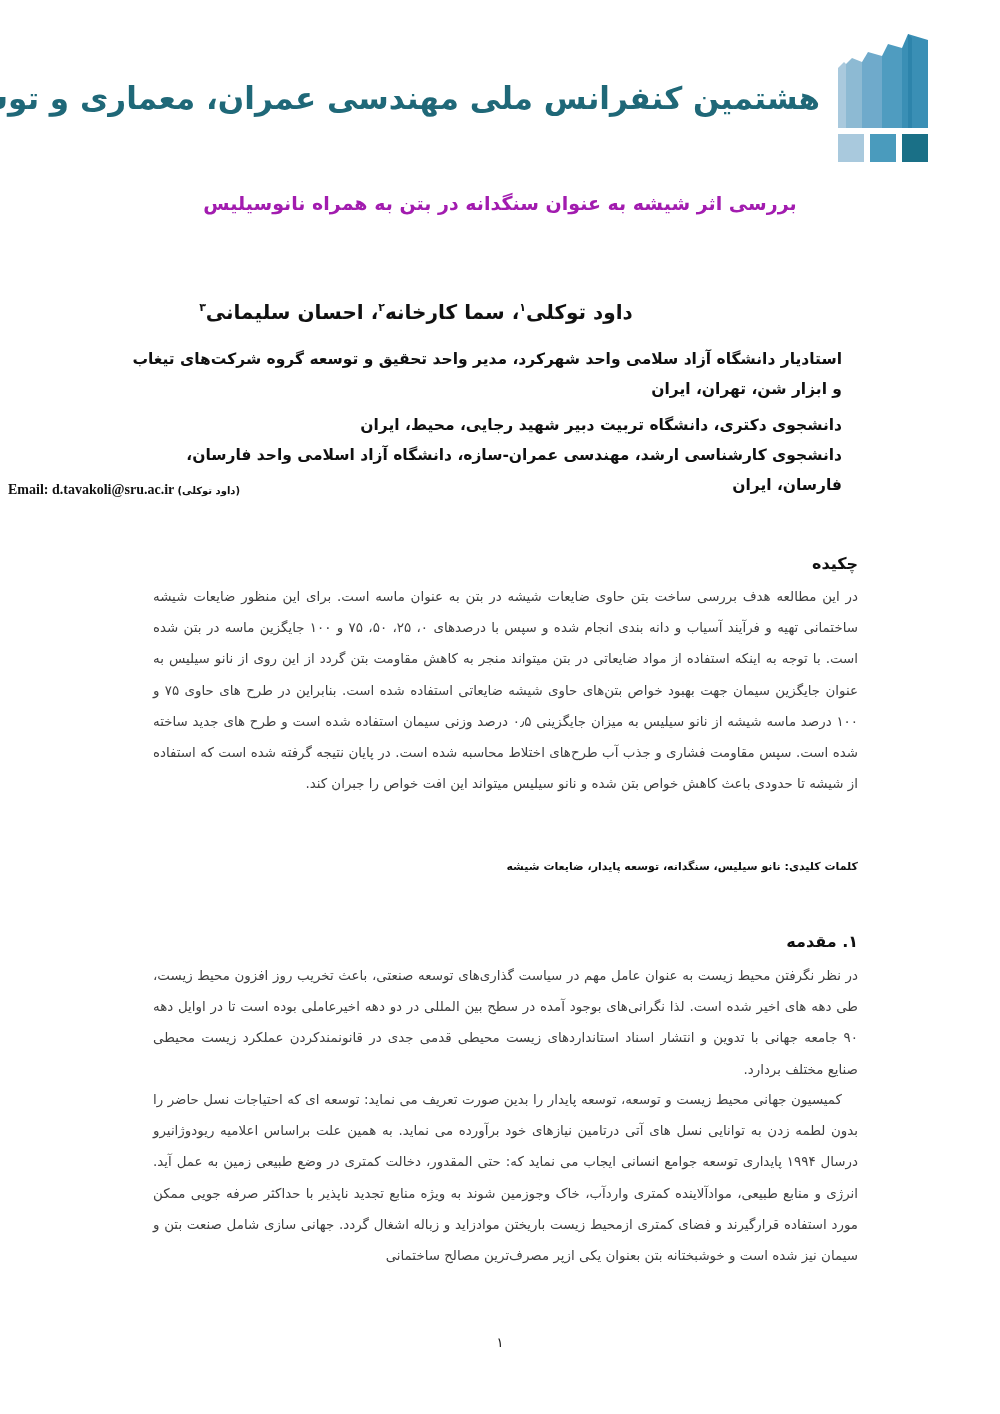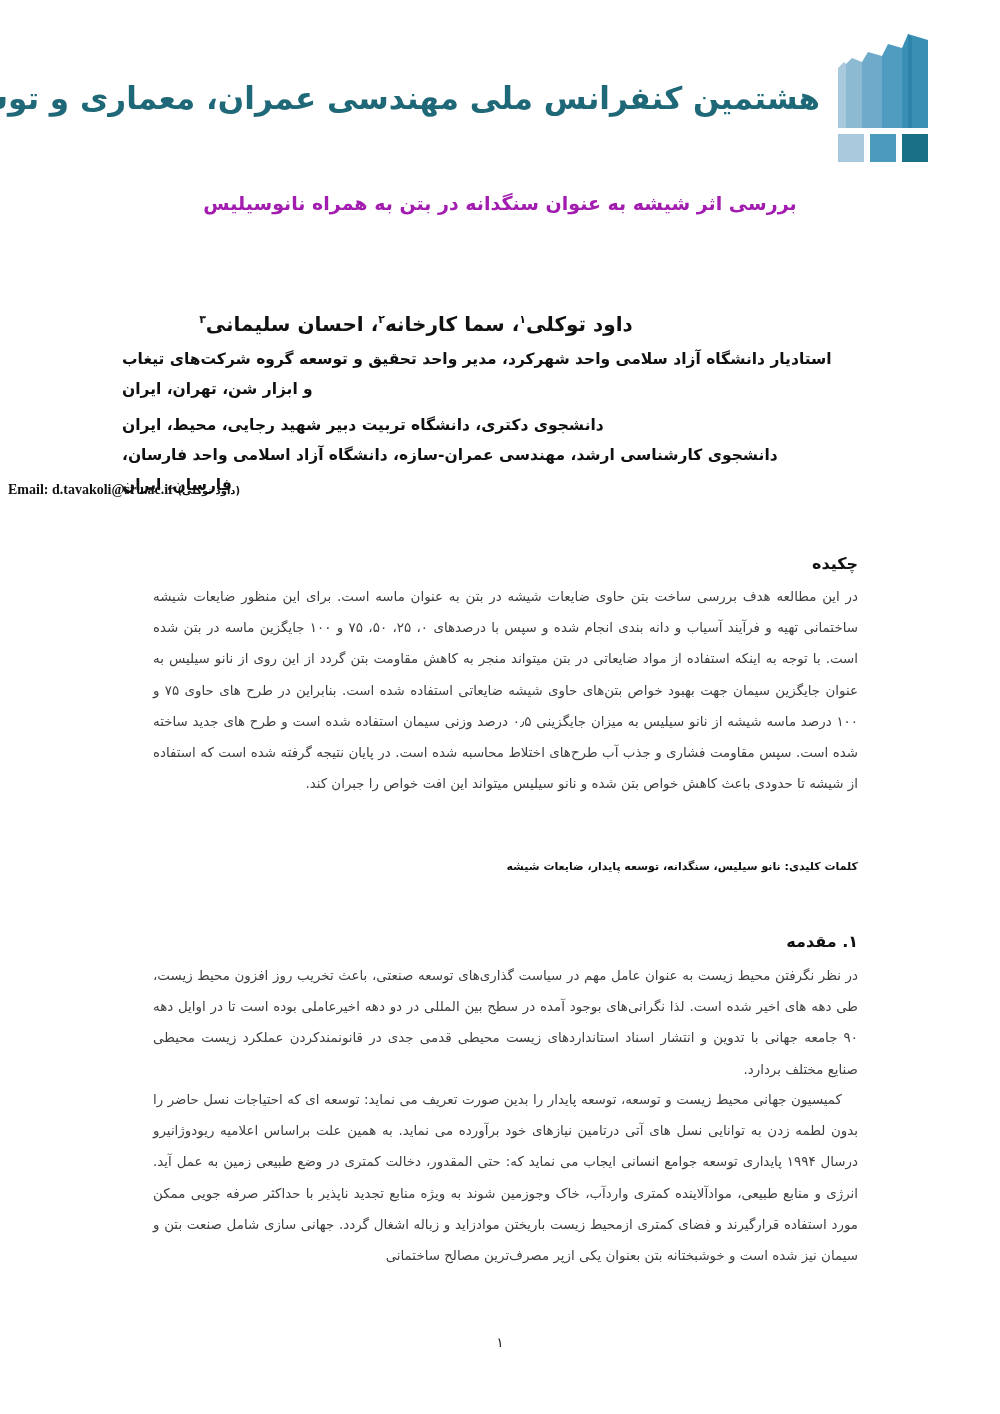--- a/index.html
+++ b/index.html
@@ -14,27 +14,27 @@
       font-family: "DejaVu Sans", sans-serif; font-weight: bold;
       font-size: 31px; color: #1f6878; letter-spacing: -0.5px; white-space: nowrap;
     }
     .logo { position: absolute; left: 832px; top: 28px; width: 100px; height: 140px; }
     .paper-title {
       position: absolute; left: 0; width: 1000px; top: 192px;
       text-align: center; direction: rtl;
       font-weight: bold; font-size: 19px; color: #a21caf;
     }
     .authors {
-      position: absolute; left: 0; width: 832px; top: 312px;
+      position: absolute; left: 0; width: 832px; top: 300px;
       text-align: center; direction: rtl; font-weight: bold; font-size: 20px;
     }
     .authors sup { font-size: 11px; }
     .affil {
       position: absolute; right: 158px; width: 720px; direction: rtl;
-      text-align: left; font-weight: bold; font-size: 15.5px; line-height: 30px;
+      text-align: right; font-weight: bold; font-size: 15.5px; line-height: 30px;
     }
     .affil.a1 { top: 344px; }
     .affil.a2 { top: 410px; }
     .affil.a3 { top: 440px; }
     .email {
       position: absolute; left: 0; width: 800px; top: 482px; text-align: left;
       font-family: "Liberation Serif", serif; font-weight: bold; font-size: 14px; padding-left: 8px;
     }
     .email .name { font-family: "DejaVu Sans", sans-serif; font-size: 10px; font-weight: bold; }
     .section-head {

